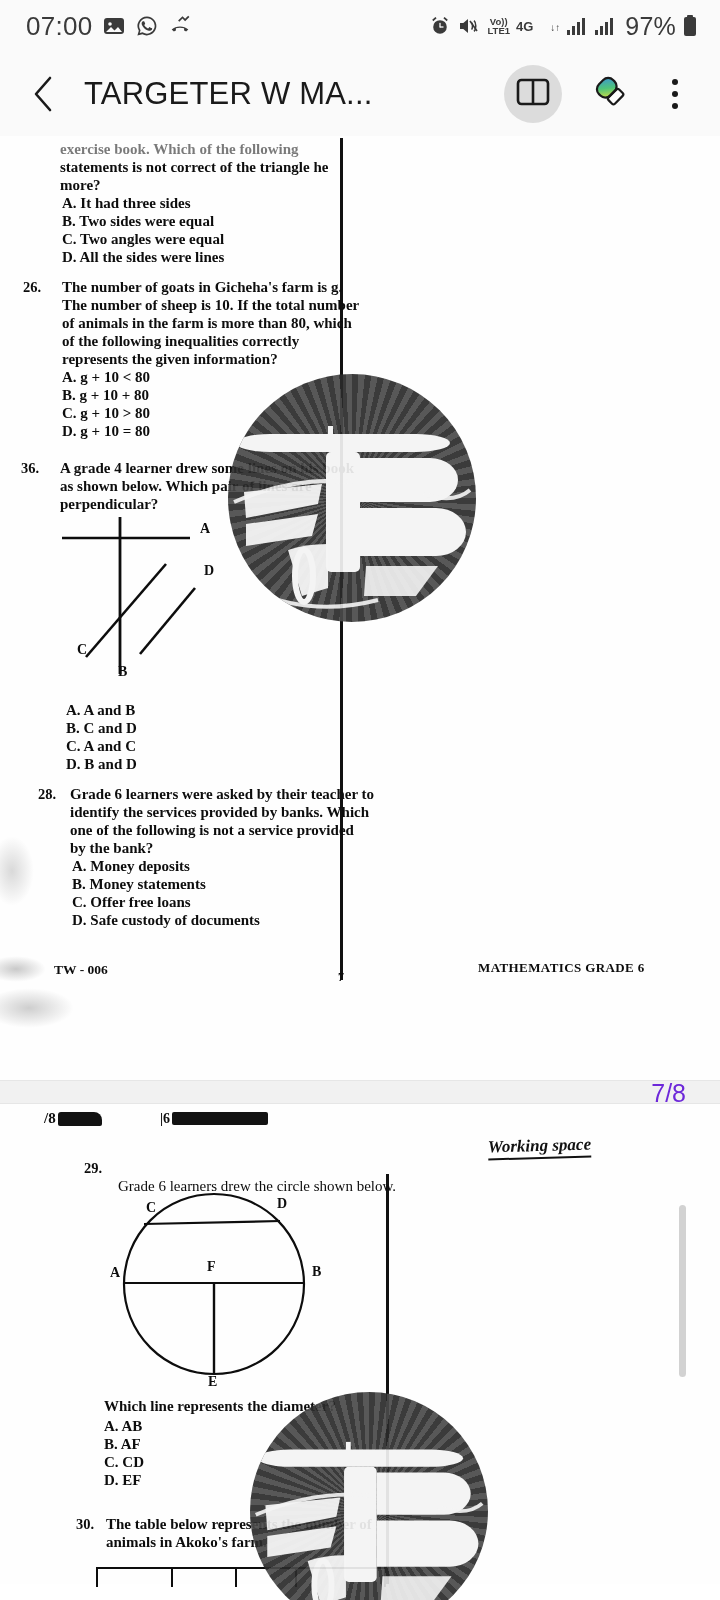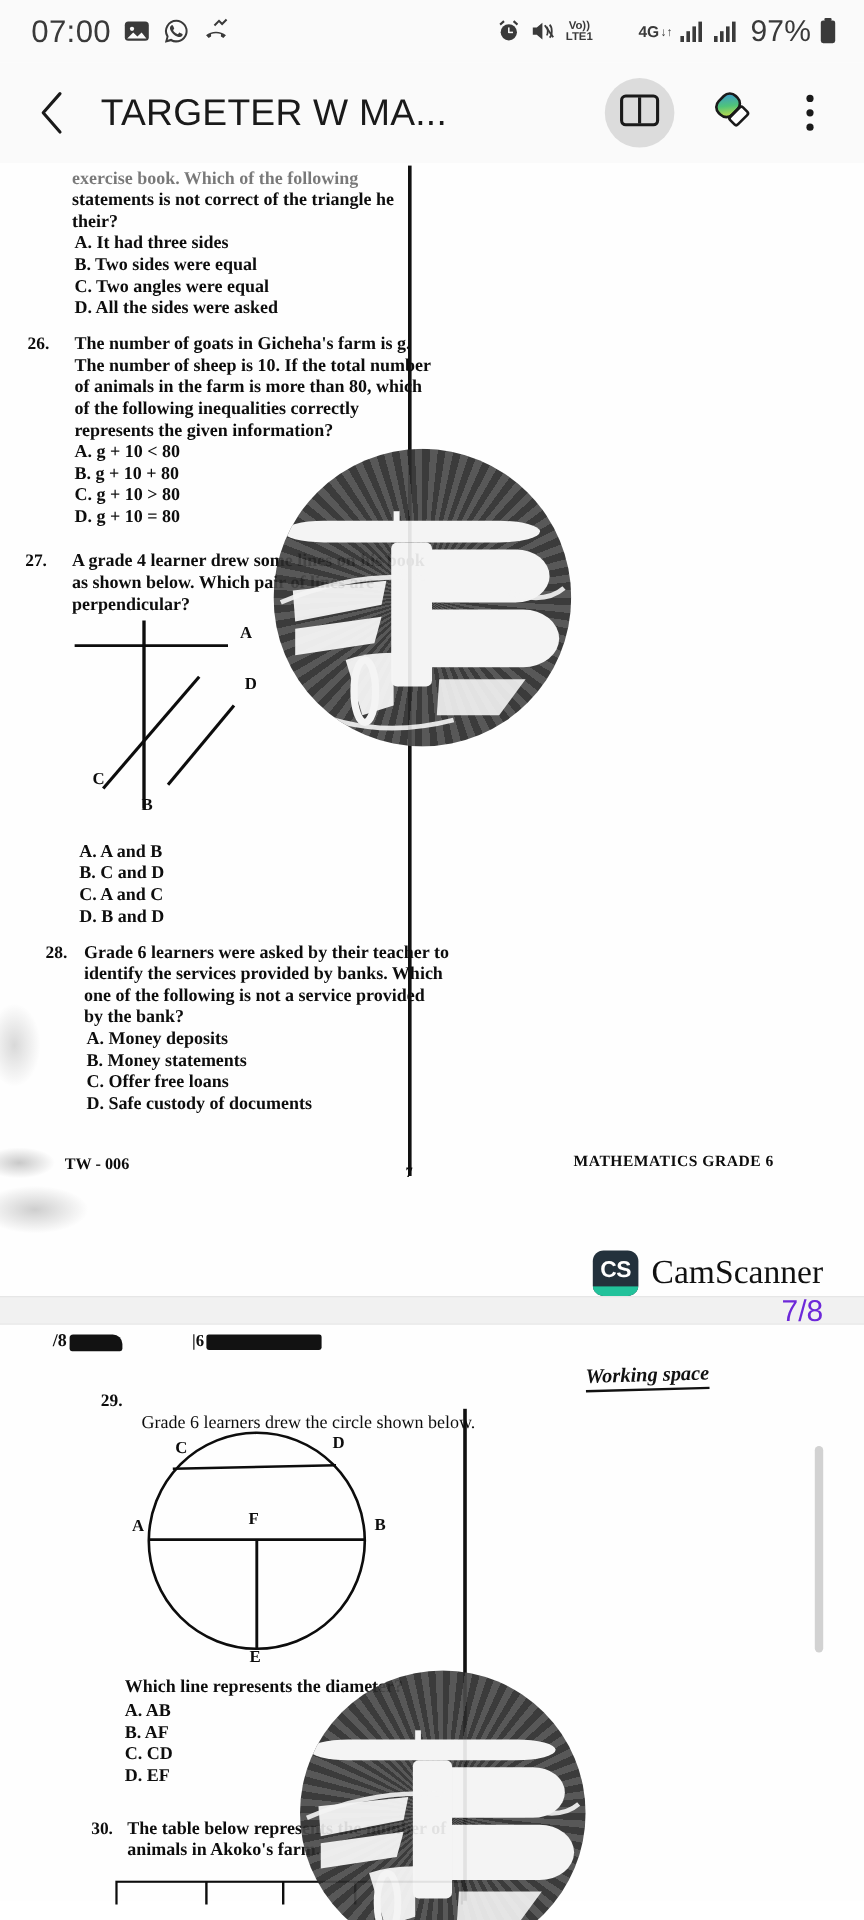--- a/index.html
+++ b/index.html
@@ -18,21 +18,21 @@
     display:flex; align-items:center; justify-content:space-between;
     padding:0 22px 0 26px;
   }
   .sb-left{ display:flex; align-items:center; gap:9px; }
   .sb-time{ font-size:26px; color:#3a3a3a; letter-spacing:.3px; font-weight:400; }
   .sb-right{ display:flex; align-items:center; gap:6px; }
   .sb-ico{ display:inline-flex; align-items:center; justify-content:center; }
   .sb-pct{ font-size:25px; color:#3a3a3a; margin-left:3px; letter-spacing:.2px;}
   .volte{ display:flex; flex-direction:column; align-items:center; line-height:1;
           font-size:9.5px; font-weight:700; color:#3a3a3a; }
-  .g4{ display:flex; align-items:flex-end; gap:1px;margin-left:32px; }
+  .g4{ display:flex; align-items:flex-end; gap:17px; }
   .g4 .lab{ font-size:13px; font-weight:700; color:#3a3a3a; line-height:1; }
   .g4 .arr{ font-size:10px; color:#3a3a3a; line-height:1; }
 
   
   .appbar{
     position:absolute; left:0; top:52px; width:720px; height:84px;
     background:#fafafa; display:flex; align-items:center; padding:0 22px 0 24px;justify-content:space-between;
   }
   .back-btn{ width:40px; height:48px; display:flex; align-items:center; justify-content:center;
              cursor:pointer; }
@@ -229,42 +229,42 @@
 
   <div class="content">
 
     <div class="page page-1">
 
       <div class="vrule" style="left:340px; top:2px; height:842px;"></div>
 
       <div>
         <div class="qtext" style="left:60px; top:4px; width:270px; opacity:.55;">exercise book. Which of the following</div>
         <div class="qtext" style="left:60px; top:22px; width:280px;">statements is not correct of the triangle he</div>
-        <div class="qtext" style="left:60px; top:40px;">their?</div>
+        <div class="qtext" style="left:60px; top:40px;">more?</div>
         <div class="opt" style="left:62px; top:58px;">A. It had three sides</div>
         <div class="opt" style="left:62px; top:76px;">B. Two sides were equal</div>
         <div class="opt" style="left:62px; top:94px;">C. Two angles were equal</div>
-        <div class="opt" style="left:62px; top:112px;">D. All the sides were asked</div>
+        <div class="opt" style="left:62px; top:112px;">D. All the sides were lines</div>
       </div>
 
       <div>
         <div class="qnum" style="left:23px; top:143px;">26.</div>
         <div class="qtext" style="left:62px; top:142px;">The number of goats in Gicheha's farm is g.</div>
         <div class="qtext" style="left:62px; top:160px;">The number of sheep is 10. If the total number</div>
         <div class="qtext" style="left:62px; top:178px;">of animals in the farm is more than 80, which</div>
         <div class="qtext" style="left:62px; top:196px;">of the following inequalities correctly</div>
         <div class="qtext" style="left:62px; top:214px;">represents the given information?</div>
         <div class="opt" style="left:62px; top:232px;">A. g + 10 &lt; 80</div>
         <div class="opt" style="left:62px; top:250px;">B. g + 10 + 80</div>
         <div class="opt" style="left:62px; top:268px;">C. g + 10 &gt; 80</div>
         <div class="opt" style="left:62px; top:286px;">D. g + 10 = 80</div>
       </div>
 
       <div>
-        <div class="qnum" style="left:21px; top:324px;">27.</div>
+        <div class="qnum" style="left:21px; top:324px;">36.</div>
         <div class="qtext" style="left:60px; top:323px;">A grade 4 learner drew some lines on his book</div>
         <div class="qtext" style="left:60px; top:341px;">as shown below. Which pair of lines are</div>
         <div class="qtext" style="left:60px; top:359px;">perpendicular?</div>
 
         <svg style="position:absolute; left:62px; top:378px;" width="200" height="165" viewBox="0 0 200 165">
           <line x1="0" y1="24" x2="128" y2="24" stroke="#0d0d0d" stroke-width="2.4"></line>
           <line x1="58" y1="3" x2="58" y2="160" stroke="#0d0d0d" stroke-width="2.8"></line>
           <line x1="24" y1="143" x2="104" y2="50" stroke="#0d0d0d" stroke-width="2.6"></line>
           <line x1="78" y1="140" x2="133" y2="74" stroke="#0d0d0d" stroke-width="2.6"></line>
         </svg>
@@ -314,27 +314,20 @@
       </div>
 
       <div class="smudge" style="left:-14px; top:820px; width:60px; height:26px; opacity:.5;"></div>
       <div class="smudge" style="left:-10px; top:700px; width:44px; height:70px; opacity:.35;"></div>
       <div class="smudge" style="left:-16px; top:852px; width:90px; height:40px; opacity:.45;"></div>
 
       <div class="foot" style="left:54px; top:826px; font-size:13.5px;">TW - 006</div>
       <div class="foot" style="left:338px; top:834px; font-size:12px;">7</div>
       <div class="foot" style="left:478px; top:824px; font-size:13px; letter-spacing:.4px;">MATHEMATICS  GRADE 6</div>
 
-      <div class="cs-wrap" style="top:906px;">
-        <div class="cs-badge">
-          <span class="cs-txt">CS</span>
-          <span class="cs-strip"></span>
-        </div>
-        <div class="cs-name">CamScanner</div>
-      </div>
     </div>
 
     <div class="gap"></div>
 
     <div class="page page-2">
 
       <div class="vrule" style="left:386px; top:70px; height:410px;"></div>
 
       <div style="position:absolute; left:44px; top:6px; font-family:'Liberation Serif',serif; font-weight:700; font-size:15px; color:#0d0d0d;">/8</div>
       <div style="position:absolute; left:58px; top:8px; width:44px; height:14px; background:#121212; border-radius:3px 8px 2px 2px;"></div>

